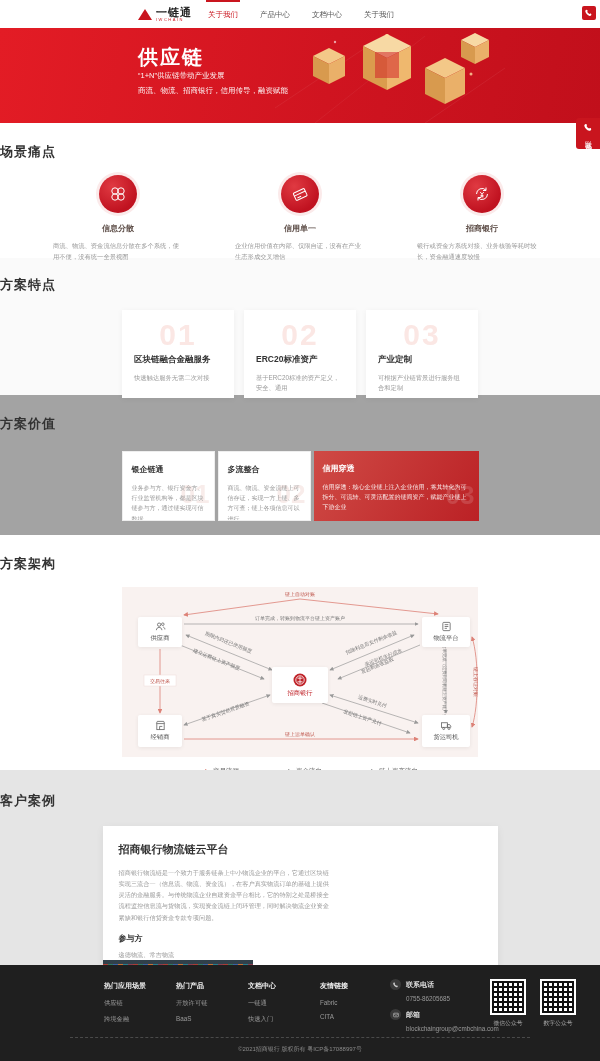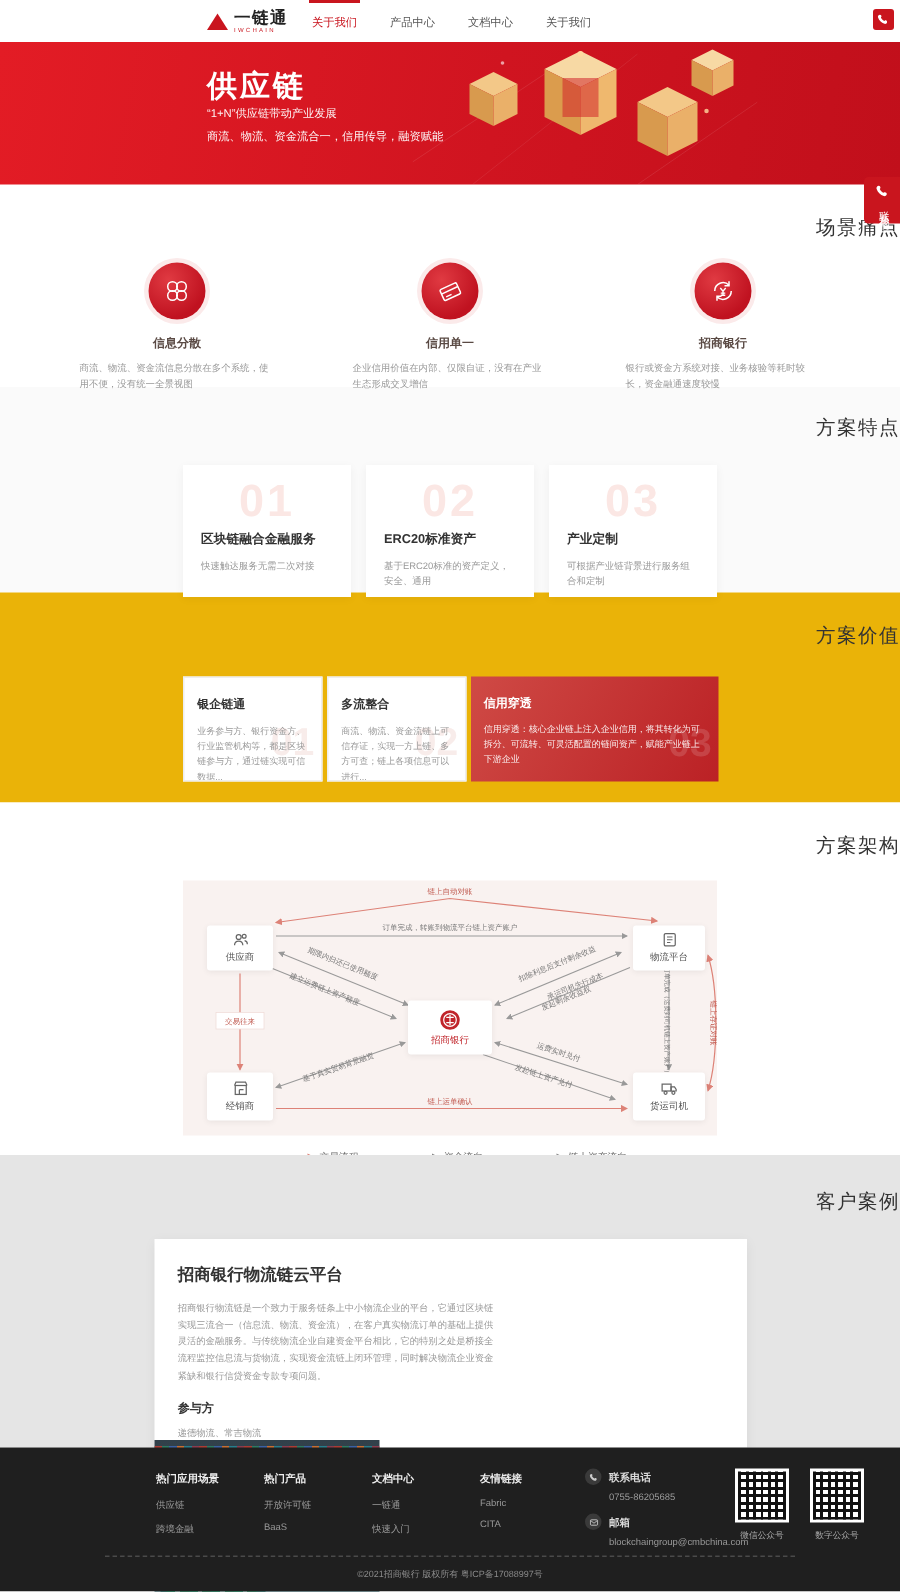--- a/index.html
+++ b/index.html
@@ -23,37 +23,37 @@
   
   .hero { height:95px; background:linear-gradient(100deg,#e31c25 0%,#d01420 55%,#c10f1b 100%); position:relative; overflow:hidden; color:#fff; }
   .hero-inner { position:absolute; left:138px; top:16px; }
   .hero-title { font-size:20px; font-weight:bold; letter-spacing:2px; }
   .hero-sub1 { font-size:7.5px; opacity:.95; }
   .hero-sub2 { font-size:7.5px; margin-top:5px; opacity:.95; }
   .hero-art { position:absolute; right:95px; top:0; }
   .float-contact { position:fixed; position:absolute; right:0; top:118px; width:24px; background:#c9151e; border-radius:3px 0 0 3px; padding:5px 0 6px; display:flex; flex-direction:column; align-items:center; gap:3px; z-index:5; }
   .float-contact span { writing-mode:vertical-rl; font-size:7px; color:#fff; letter-spacing:2px; }
   
-  .sec-title { text-align:right; font-size:13px; font-weight:normal; color:#333; letter-spacing:1px; }
+  .sec-title { text-align:left; font-size:13px; font-weight:bold; color:#333; letter-spacing:1px; }
   
   .pain { height:135px; background:#fff; padding-top:20px; }
   .pain-row { display:flex; justify-content:center; gap:52px; margin-top:14px; }
   .pain-item { width:130px; display:flex; flex-direction:column; align-items:center; }
   .pain-ico { width:38px; height:38px; border-radius:50%; background:radial-gradient(circle at 35% 30%,#e03a42,#c01220 70%); box-shadow:0 0 0 3px #fbeaea; display:flex; align-items:center; justify-content:center; }
   .pain-name { font-size:8px; font-weight:bold; color:#5a4a44; margin-top:10px; }
   .pain-desc { font-size:6.3px; color:#999; line-height:1.7; margin-top:7px; text-align:left; }
   
   .features { height:137px; background:#fafafa; padding-top:18px; }
   .feat-row { display:flex; justify-content:center; gap:10px; margin-top:16px; }
   .feat-card { width:112px; height:88px; background:#fff; box-shadow:0 1px 6px rgba(0,0,0,.05); position:relative; padding:44px 12px 0; }
   .feat-num { position:absolute; top:8px; left:50%; transform:translateX(-50%); font-size:30px; font-weight:bold; color:#fbe7e4; letter-spacing:2px; }
   .feat-title { font-size:8.5px; font-weight:bold; color:#333; position:relative; }
   .feat-desc { font-size:6.3px; color:#999; margin-top:7px; line-height:1.6; position:relative; }
   
-  .values { height:140px; background:#eab308; padding-top:20px; }
+  .values { height:140px; background:#a3a3a3; padding-top:20px; }
   .val-row { display:flex; justify-content:center; gap:3px; margin-top:18px; }
   .val-card { width:93px; height:70px; background:#fff; border:1px solid #eee; position:relative; padding:12px 9px 0; overflow:hidden; }
   .val-card .vnum { position:absolute; right:4px; bottom:10px; font-size:26px; font-weight:bold; color:#f8ecea; }
   .val-title { font-size:8px; font-weight:bold; color:#333; }
   .val-desc { font-size:6px; color:#999; line-height:1.7; margin-top:8px; position:relative; }
   .val-card.hot { width:165px; border:none; background:linear-gradient(120deg,#cf4a45 0%,#bb2125 100%); }
   .val-card.hot .val-title { color:#fff; }
   .val-card.hot .val-desc { color:rgba(255,255,255,.9); }
   .val-card.hot .vnum { color:rgba(255,255,255,.14); }
   
@@ -167,21 +167,21 @@
         <polygon points="214,12 200,19 200,36 214,29" fill="#eab069"></polygon>
       </g>
       <circle cx="112" cy="8" r="2" fill="#ffd9a0" opacity=".9"></circle>
       <circle cx="196" cy="46" r="1.5" fill="#ffd9a0" opacity=".8"></circle>
       <circle cx="60" cy="14" r="1.2" fill="#ffffff" opacity=".6"></circle>
     </svg>
   </div>
   <div class="hero-inner">
     <div class="hero-title">供应链</div>
     <div class="hero-sub1">“1+N”供应链带动产业发展</div>
-    <div class="hero-sub2">商流、物流、资金流合一，信用传导，融资赋能</div>
+    <div class="hero-sub2">商流、物流、招商银行，信用传导，融资赋能</div>
   </div>
 </div>
 
 <div class="float-contact">
   <svg width="9" height="9" viewBox="0 0 10 10">
       <path d="M2 1c1 0 1.6 1.2 1.2 1.8L2.8 3.4c.5 1.2 1.6 2.3 2.8 2.8l.6-.4C6.8 5.4 8 6 8 7s-1.2 2-2.2 1.6C3.2 7.8 1.2 5.8.4 3.2.1 2.2 1 1 2 1z" fill="#fff"></path>
     </svg>
   <span>联系我们</span>
 </div>
 

